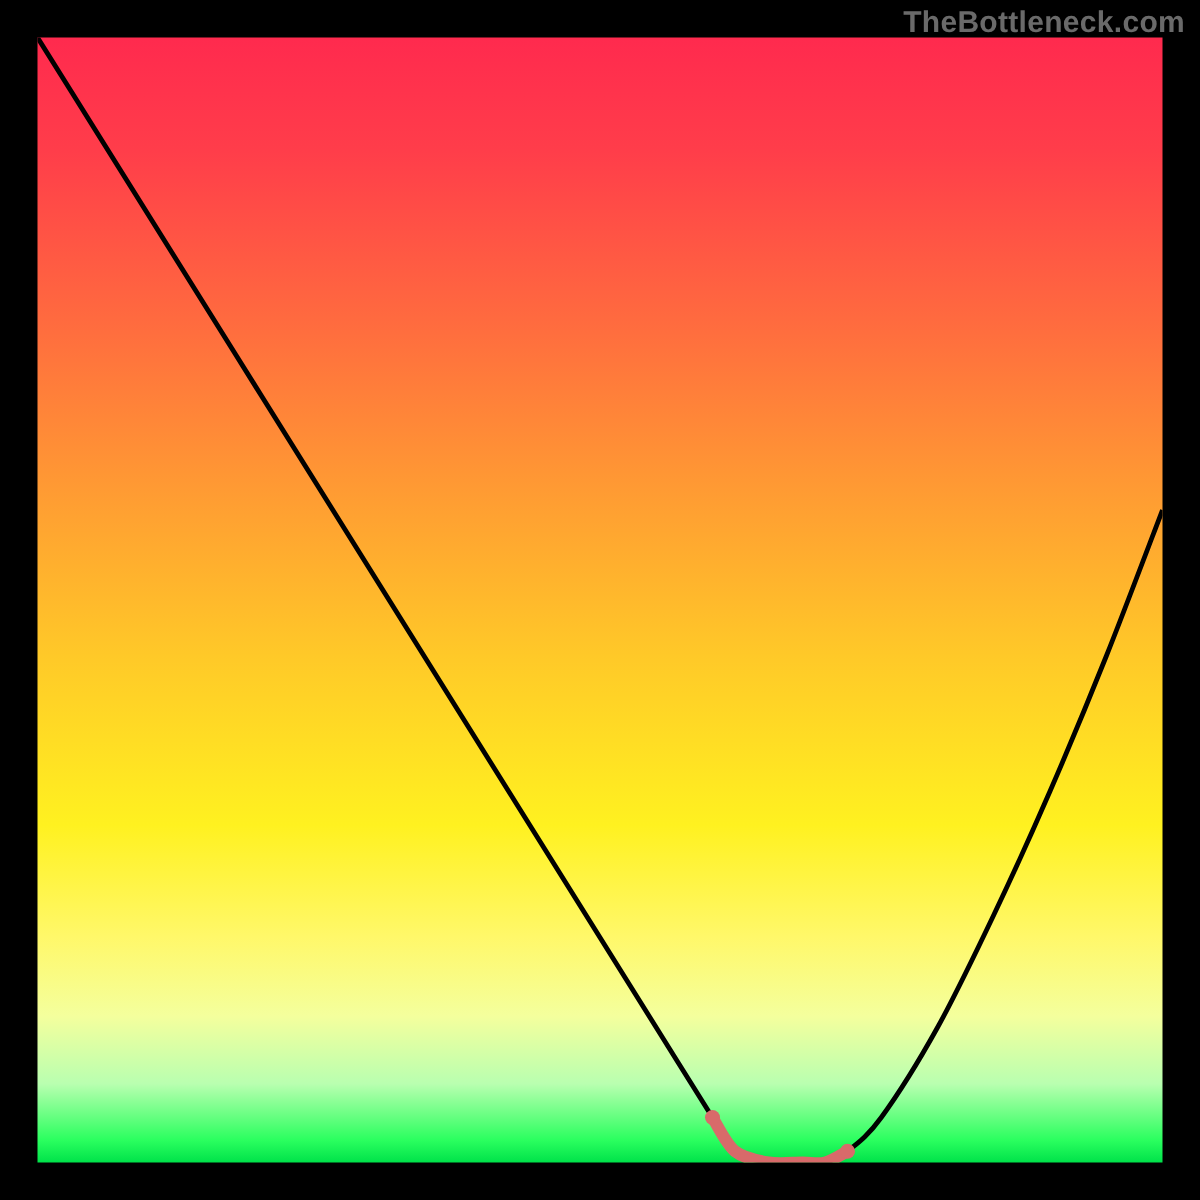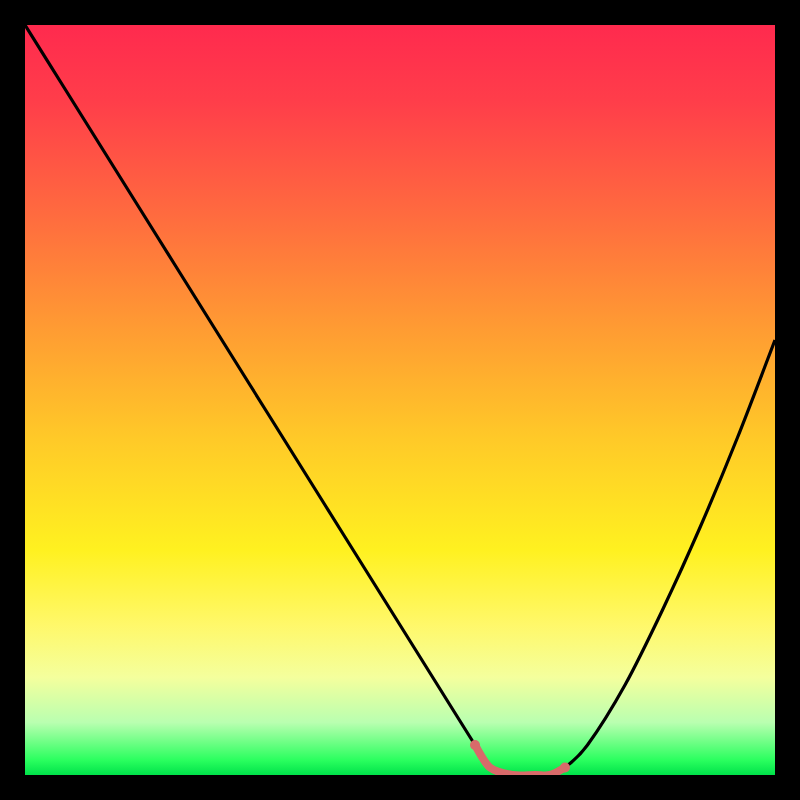--- a/index.html
+++ b/index.html
@@ -46,13 +46,14 @@
   <div class="plot-area">
     <svg class="curve" viewBox="0 0 750 750" preserveAspectRatio="none">
       <path id="series-path" fill="none" stroke="#000000" stroke-width="3.2" d="M 0 0 C 6 9.6, 25.5 40.8, 37.5 60 C 49.5 79.2, 63 100.8, 75 120 C 87 139.2, 100.5 160.8, 112.5 180 C 124.5 199.2, 138 220.79999999999995, 150 239.99999999999994 C 162 259.19999999999993, 175.5 280.8, 187.5 300 C 199.5 319.2, 213 340.8, 225 360 C 237 379.2, 250.5 400.8, 262.5 420 C 274.5 439.2, 288 460.8, 300 480 C 312 499.2, 325.5 520.8, 337.5 540 C 349.5 559.2, 363 580.8, 375 600 C 387 619.2, 400.50000000000006 640.8, 412.50000000000006 660 C 424.50000000000006 679.2, 441.6 706.8, 450 720 C 458.4 733.2, 459 737.7, 465 742.5 C 471 747.3, 480.3 748.8, 487.5 750 C 494.7 751.2, 504.00000000000006 750, 510.00000000000006 750 C 516 750, 520.2 751.2, 525 750 C 529.8 748.8, 534 747.3, 540 742.5 C 546 737.7, 552.9 733.2, 562.5 720 C 572.1 706.8, 588 681.6, 600 660 C 612 638.4, 625.5 610.2, 637.5 585 C 649.5 559.8, 663 530.1, 675 502.5 C 687 474.9, 700.5 442.5, 712.5 412.5 C 724.5 382.5, 744 330.6, 750 315.00000000000006"></path>
       <g id="marker-group">
           <path d="M 450 720 C 452.4 723.6, 459 737.7, 465 742.5 C 471 747.3, 480.3 748.8, 487.5 750 C 494.7 751.2, 504.00000000000006 750, 510.00000000000006 750 C 516 750, 520.2 751.2, 525 750 C 529.8 748.8, 537.6 743.7, 540 742.5" fill="none" stroke="#d86a6a" stroke-width="8" stroke-linecap="round"></path>
           <circle cx="450" cy="720" r="5" fill="#d86a6a"></circle>
           <circle cx="540" cy="742.5" r="5" fill="#d86a6a"></circle>
         </g>
     </svg>
   </div>
+  <div class="watermark">TheBottleneck.com</div>
 </div>
 
 </body></html>

